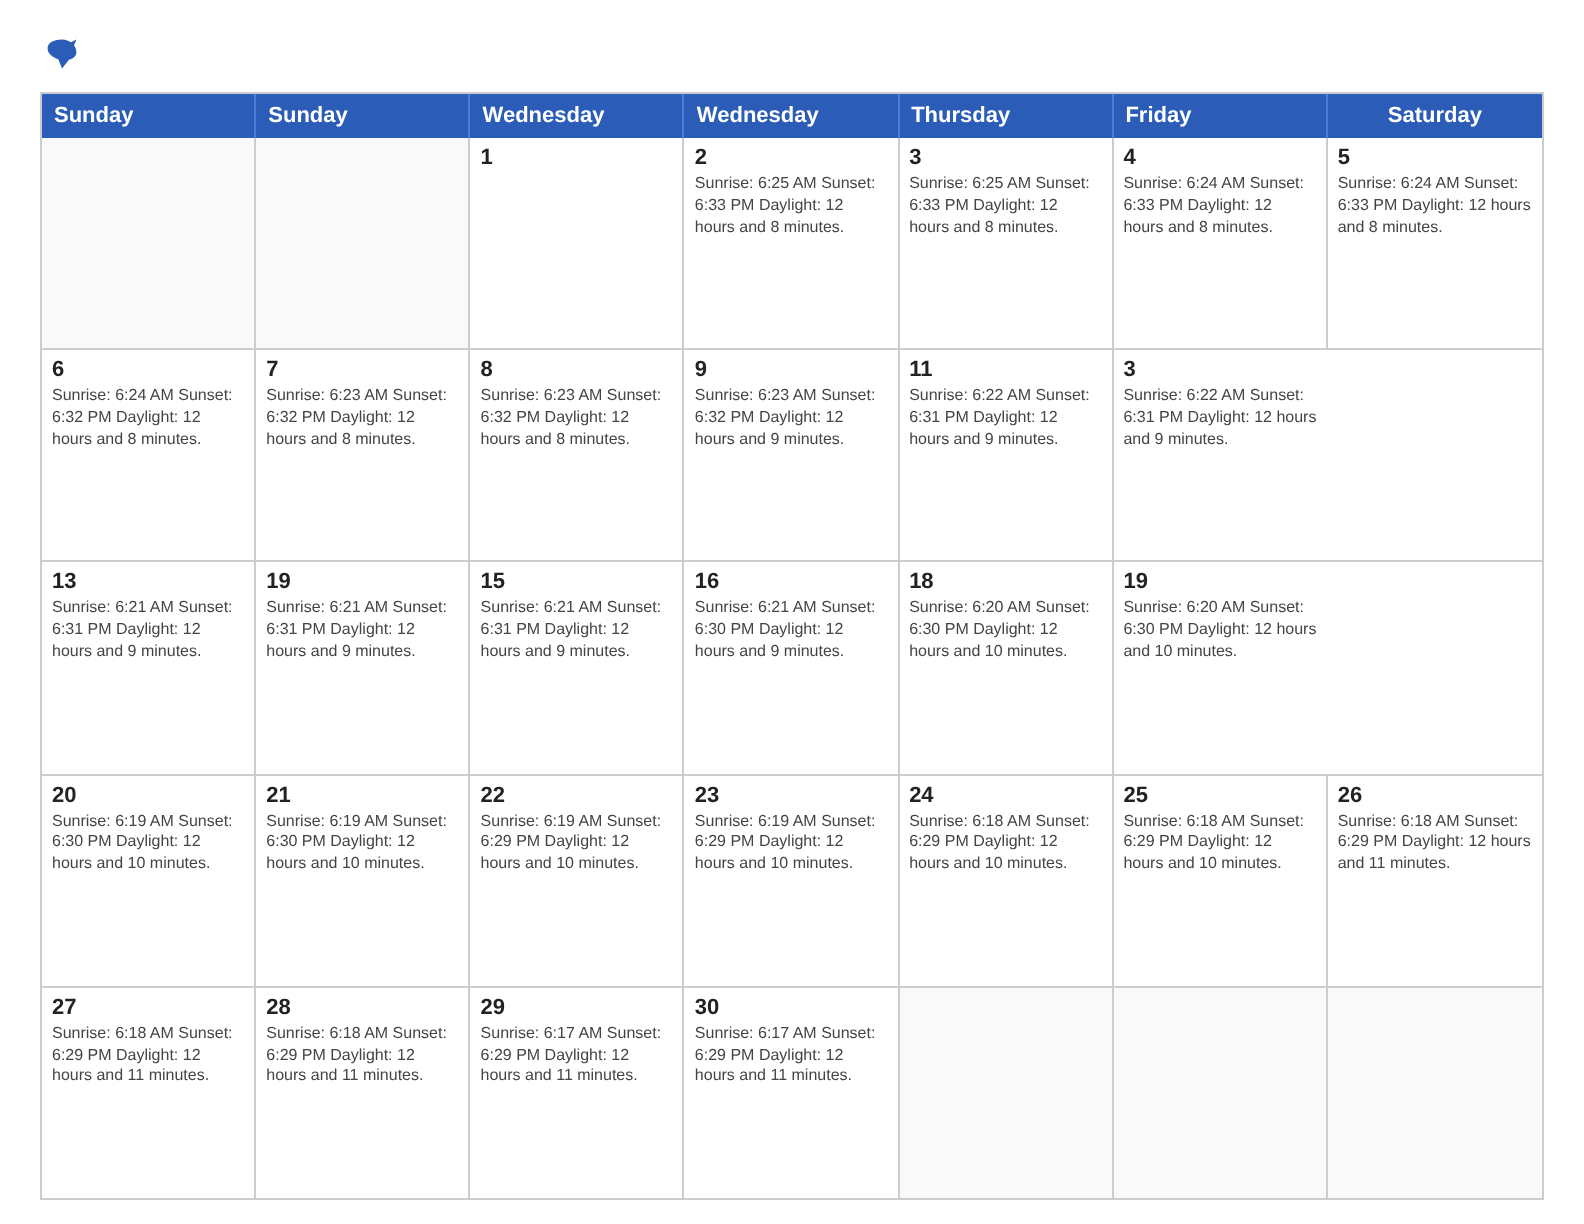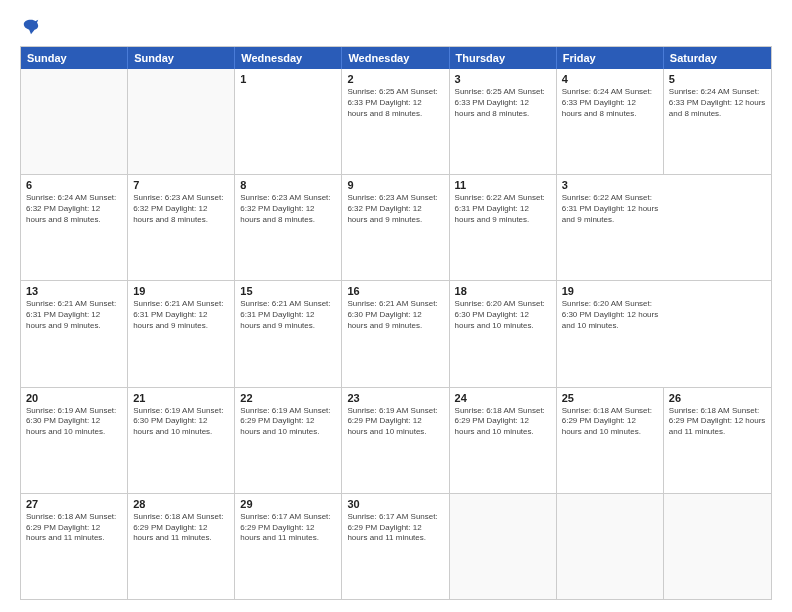--- a/index.html
+++ b/index.html
@@ -72,21 +72,21 @@
       background: #2a5cb8;
     }
     .cal-header-cell {
       color: #fff;
       font-size: 11px;
       font-weight: bold;
       padding: 5px 6px;
       text-align: left;
       border-right: 1px solid #4a7cd8;
     }
-    .cal-header-cell:last-child { border-right: none; }
+    .cal-header-cell:last-child { border-right: none; text-align: center; }
     .cal-body {
       flex: 1;
       display: flex;
       flex-direction: column;
     }
     .cal-row {
       display: grid;
       grid-template-columns: repeat(7, 1fr);
       flex: 1;
       border-top: 1px solid #ccc;

